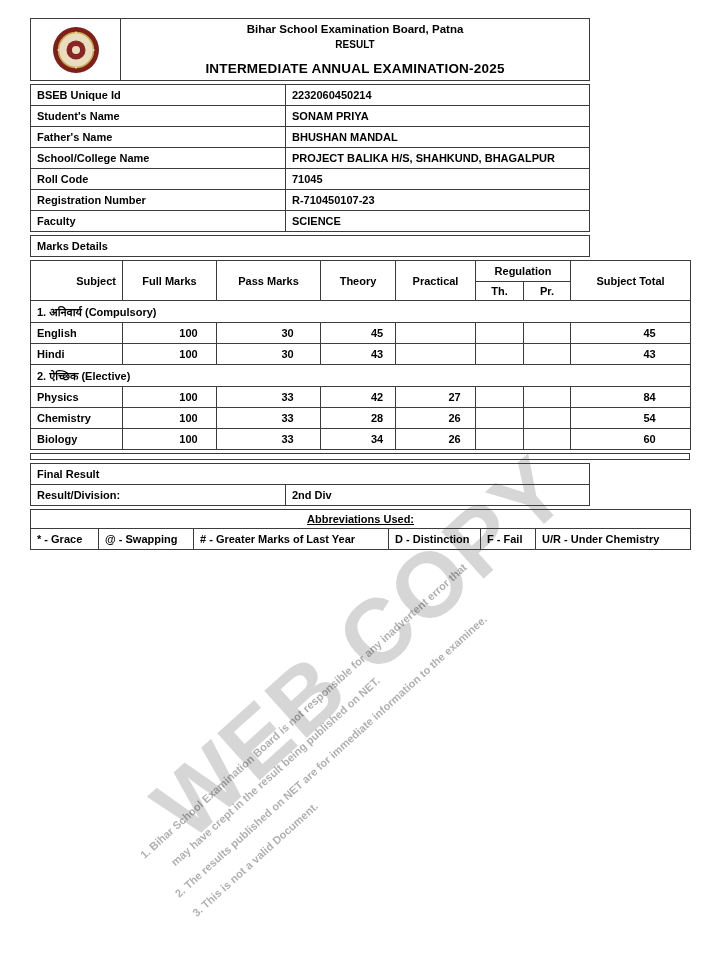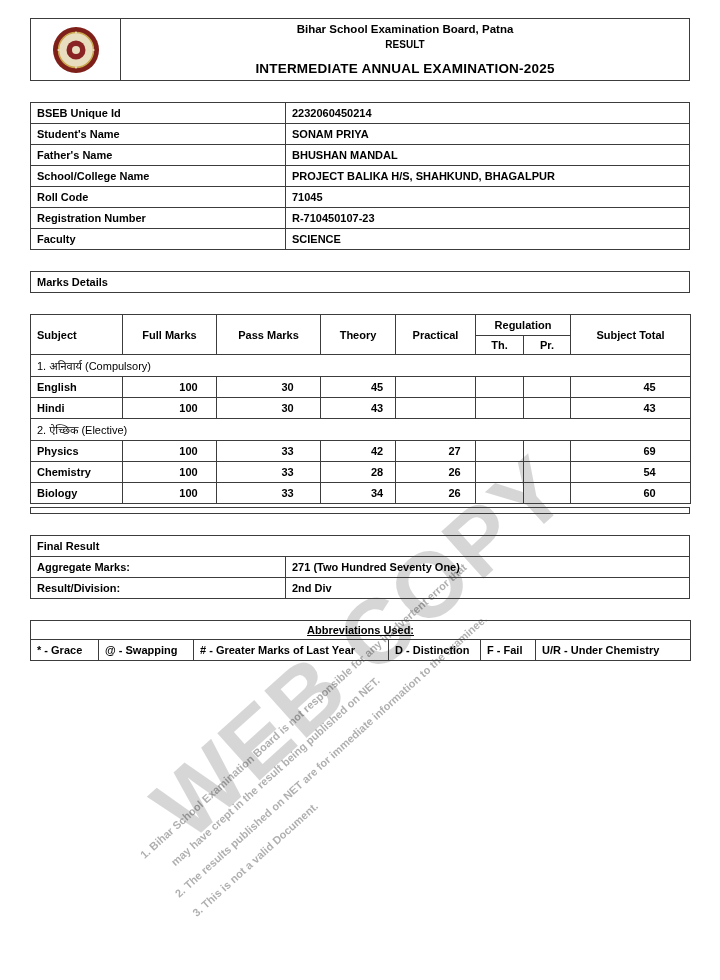--- a/index.html
+++ b/index.html
@@ -6,48 +6,48 @@
   html,body { width:720px; height:980px; }
   body {
     background:#ffffff;
     font-family:"Liberation Sans", sans-serif;
     color:#000;
     position:relative;
     overflow:hidden;
   }
   .page { position:relative; width:660px; margin:18px auto 0; z-index:1; }
 
-  table { border-collapse:collapse; width:660px; table-layout:fixed; background:transparent; }
+  table { border-collapse:collapse; width:560px; table-layout:fixed; background:transparent; }
   td, th {
     border:1px solid #3c3c3c;
     font-size:11px;
     font-weight:bold;
     padding:3px 6px;
     height:21px;
     vertical-align:middle;
     text-align:left;
     overflow:hidden;
     white-space:nowrap;
   }
-  .mt { margin-top:21px; }
+  .mt { margin-top:3px; }
 
   
   .hdr-logo-cell { width:90px; text-align:center; height:62px; }
   .hdr-text-cell { text-align:center; }
   .h-board { font-size:11.5px; font-weight:bold; }
   .h-result { font-size:10px; font-weight:bold; margin-top:4px; }
   .h-exam { font-size:13.5px; font-weight:bold; margin-top:11px; letter-spacing:.2px; }
 
   
   .info-table col.c-lbl { width:255px; }
 
   
   .marks-table th { text-align:center; }
   .marks-table td.num { text-align:center;padding-left:44px; }
-  .marks-table .group { font-weight:normal; }
+  .marks-table .group { font-weight:bold; }
   .hdr-row-small th { height:18px; }
 
   
   .spacer-row { width:660px; height:7px; border:1px solid #3c3c3c; margin-top:3px; }
 
   
   .final-table col.c-lbl { width:255px; }
   .abbr-title { text-align:center !important; text-decoration:underline; height:19px; }
 
   
@@ -170,21 +170,21 @@
         <col style="width:94px">
         <col style="width:104px">
         <col style="width:75px">
       <col style="width:80px">
         <col style="width:48px">
         <col style="width:47px">
         <col style="width:120px">
     </colgroup>
     <tbody>
         <tr>
-      <th rowspan="2" style="text-align:left">Subject</th>
+      <th rowspan="2" style="text-align:right">Subject</th>
       <th rowspan="2">Full Marks</th>
       <th rowspan="2">Pass Marks</th>
       <th rowspan="2">Theory</th>
       <th rowspan="2">Practical</th>
       <th colspan="2" class="hdr-row-small">Regulation</th>
       <th rowspan="2">Subject Total</th>
     </tr>
     <tr class="hdr-row-small">
       <th>Th.</th>
       <th>Pr.</th>
@@ -218,21 +218,21 @@
       <td colspan="8" class="group">2. ऐच्छिक (Elective)</td>
     </tr>
     <tr>
       <td>Physics</td>
       <td class="num">100</td>
       <td class="num">33</td>
       <td class="num">42</td>
       <td class="num">27</td>
       <td class="num"></td>
       <td class="num"></td>
-      <td class="num">69</td>
+      <td class="num">84</td>
     </tr>
     <tr>
       <td>Chemistry</td>
       <td class="num">100</td>
       <td class="num">33</td>
       <td class="num">28</td>
       <td class="num">26</td>
       <td class="num"></td>
       <td class="num"></td>
       <td class="num">54</td>
@@ -253,24 +253,20 @@
   <div class="spacer-row"></div>
 
   <table class="final-table mt">
     <colgroup>
         <col class="c-lbl">
         <col>
       </colgroup>
     <tbody>
         <tr>
       <td colspan="2">Final Result</td>
-    </tr>
-    <tr>
-      <td>Aggregate Marks:</td>
-      <td>271 (Two Hundred Seventy One)</td>
     </tr>
     <tr>
       <td>Result/Division:</td>
       <td>2nd Div</td>
     </tr>
   </tbody>
     </table>
 
   <table class="abbr-table mt">
     <colgroup>

